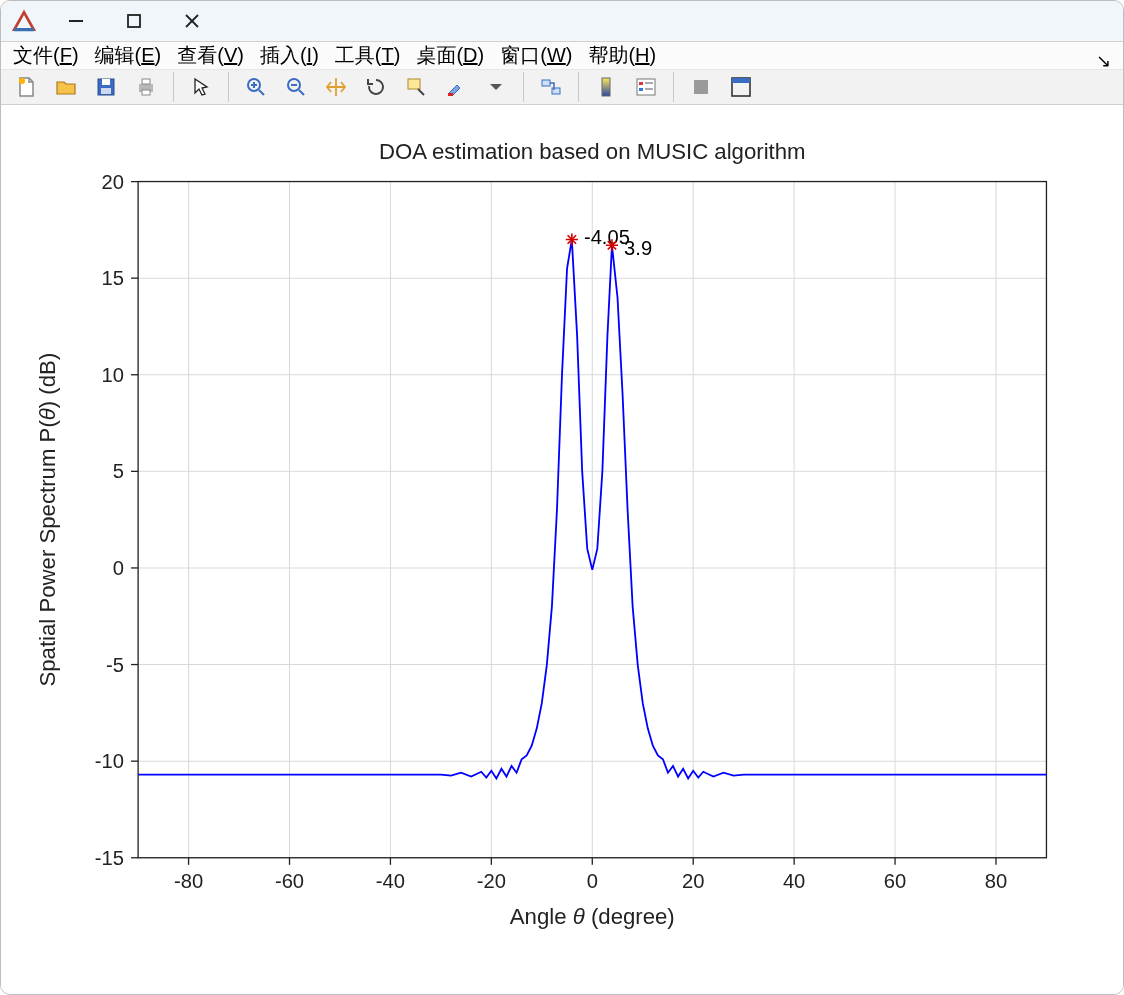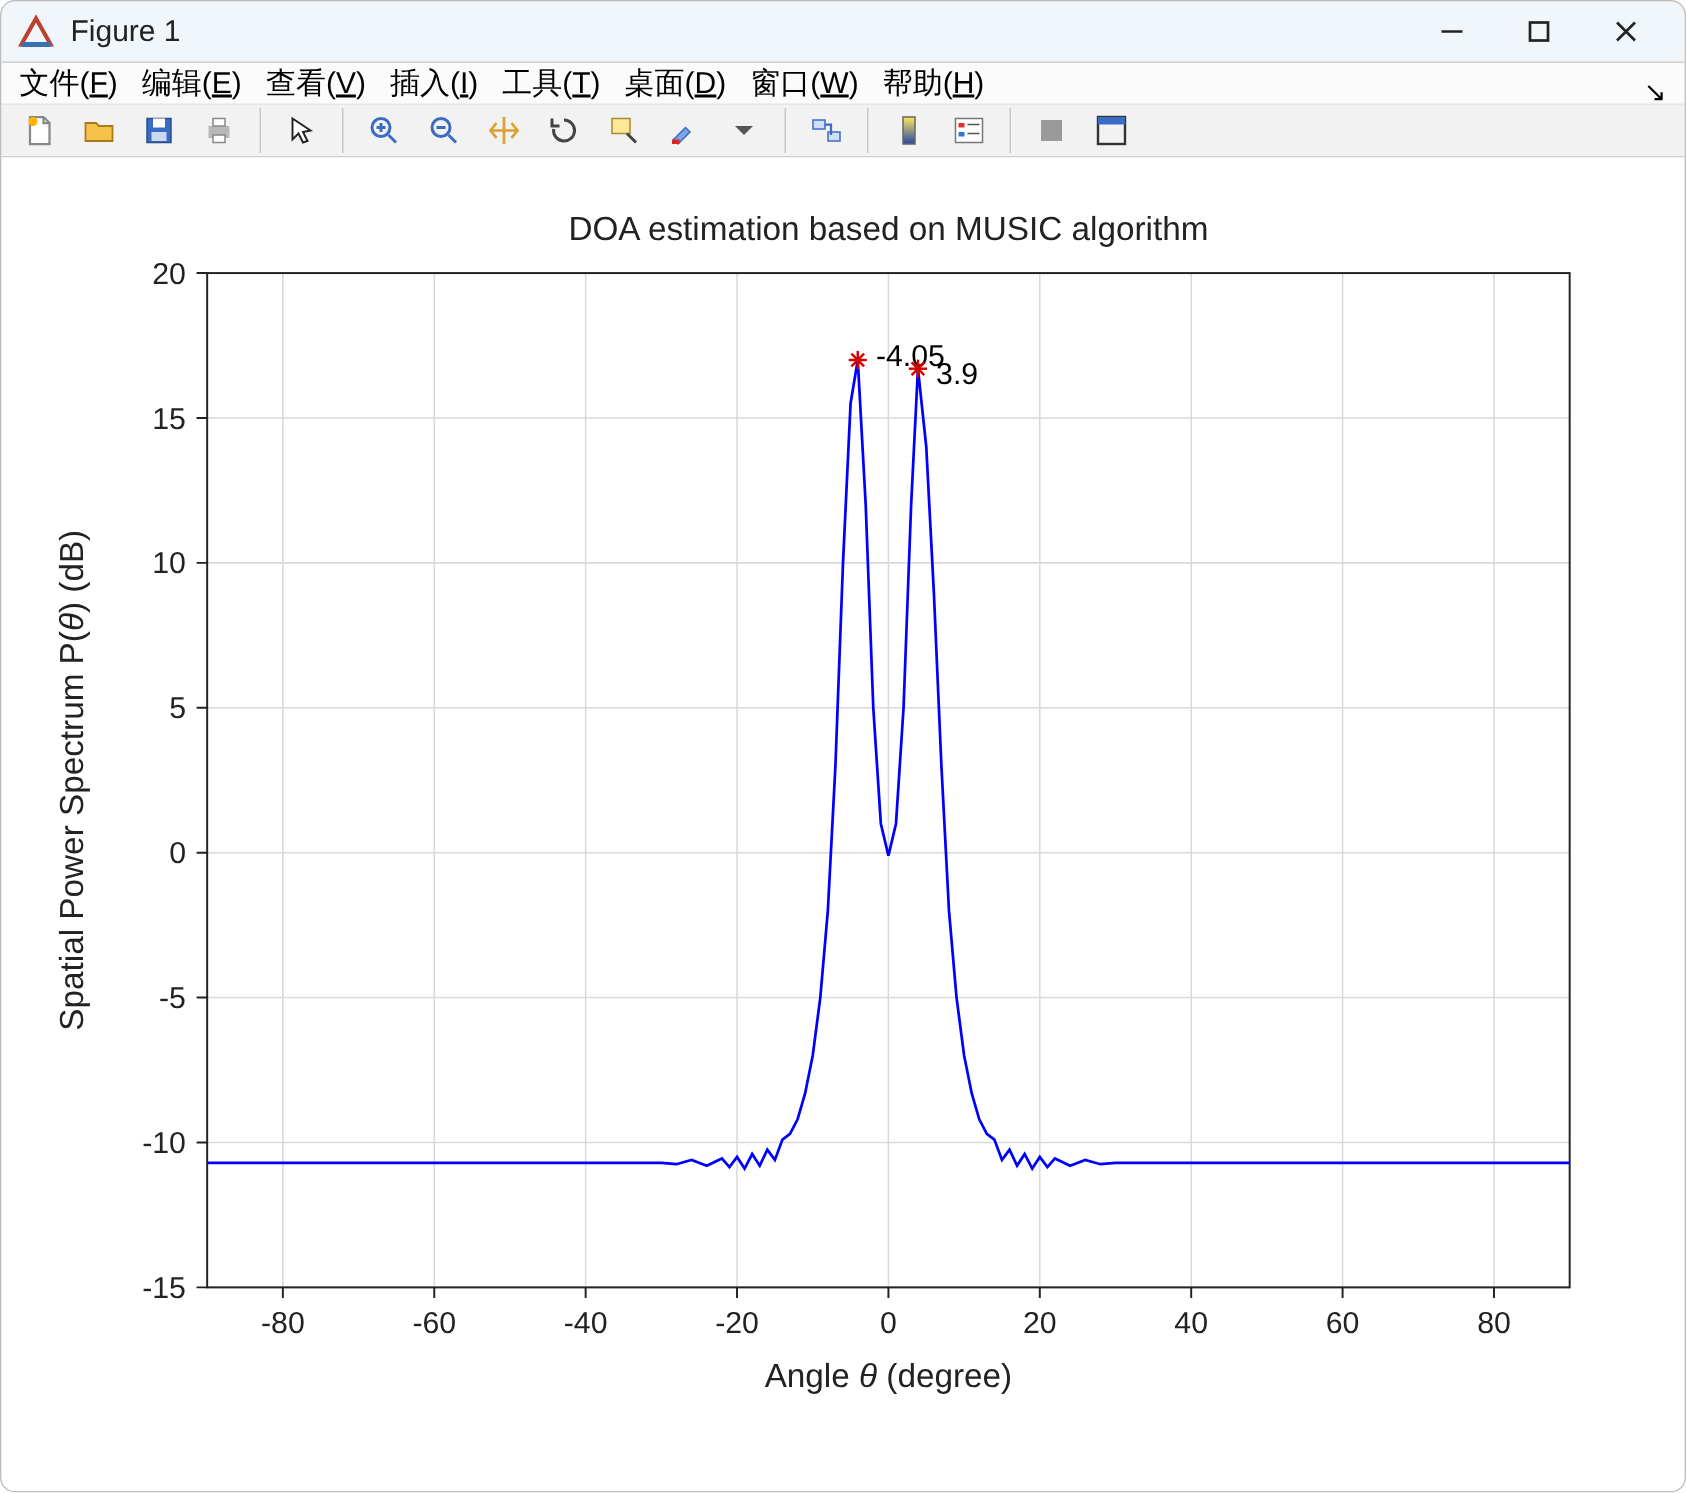--- a/index.html
+++ b/index.html
@@ -100,21 +100,20 @@
 
 <div class="window">
 
   <div class="titlebar">
     <span class="icon">
       <svg viewBox="0 0 24 24">
           <path d="M3 20 L12 4 L21 20 Z" fill="none" stroke="#c04030" stroke-width="2.5"></path>
           <path d="M3 20 L21 20" stroke="#3a6fb0" stroke-width="3"></path>
         </svg>
     </span>
-    <span class="title">Figure 1</span>
     <div class="winbtn">
       <svg width="20" height="20" viewBox="0 0 20 20">
           <line x1="3" y1="10" x2="17" y2="10" stroke="#222" stroke-width="1.8"></line>
         </svg>
     </div>
     <div class="winbtn">
       <svg width="20" height="20" viewBox="0 0 20 20">
           <rect x="4" y="4" width="12" height="12" fill="none" stroke="#222" stroke-width="1.8"></rect>
         </svg>
     </div>

